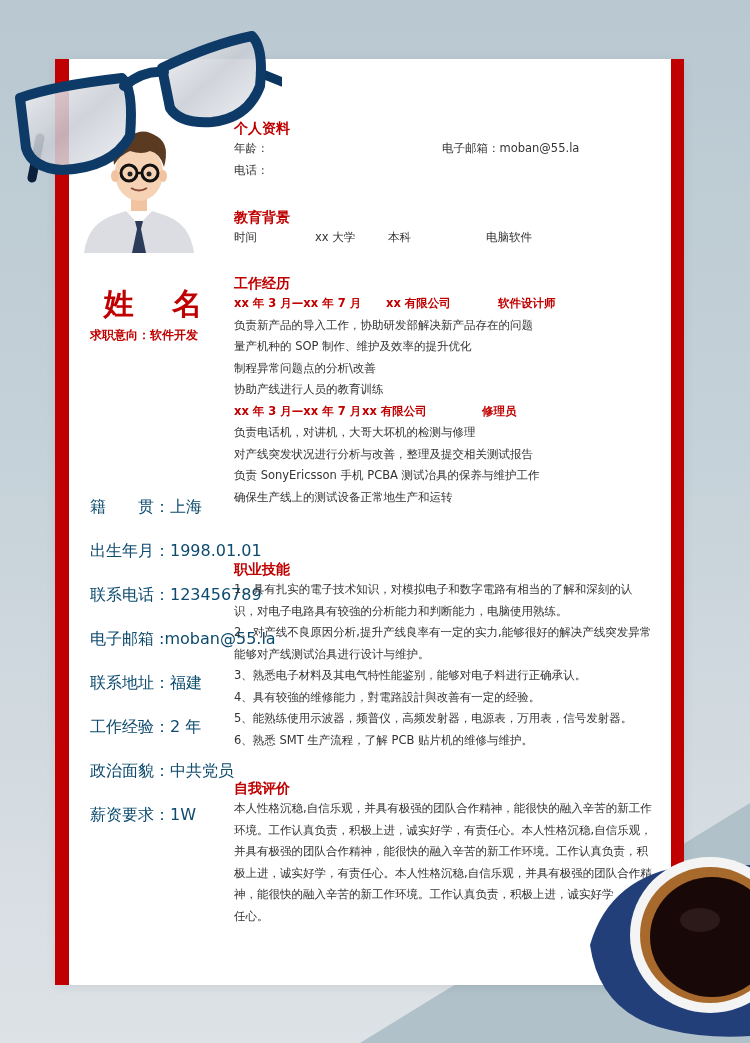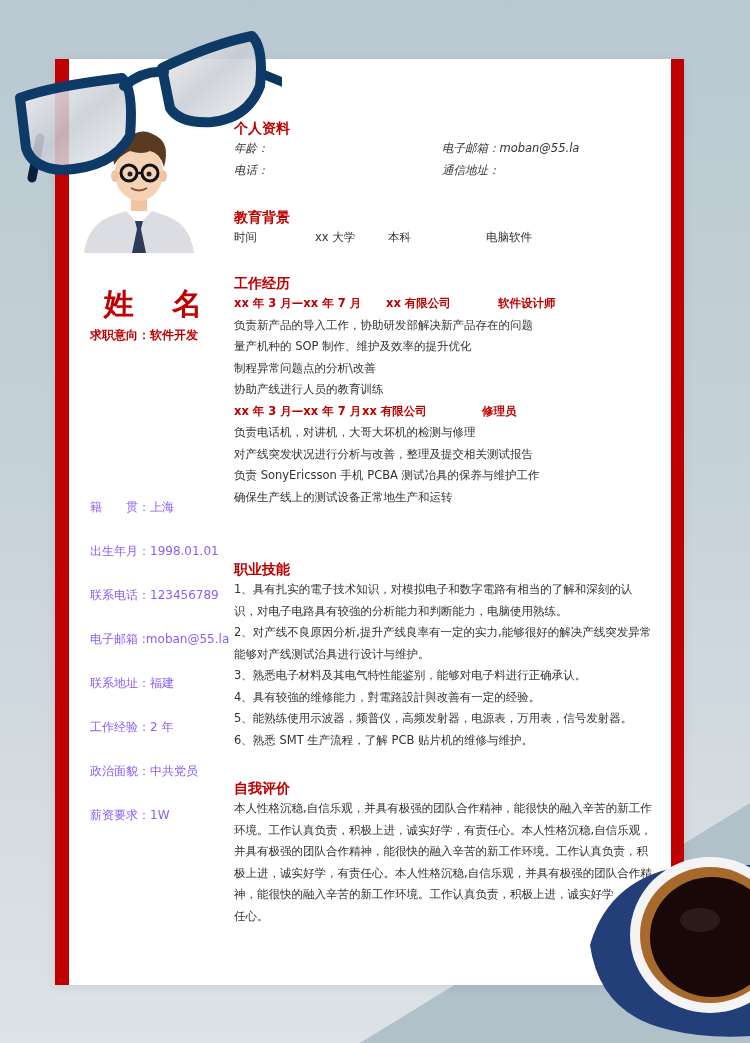--- a/index.html
+++ b/index.html
@@ -35,36 +35,36 @@
       position: absolute; left: 40px; top: 225px; width: 130px;
       text-align: center; color: #c00000; font-weight: bold; font-size: 30px;
       letter-spacing: 14px; font-family: "DejaVu Sans", sans-serif;
     }
     .intent {
       position: absolute; left: 35px; top: 268px; color: #c00000;
       font-weight: bold; font-size: 12px;
     }
     .side-info { position: absolute; left: 35px; top: 440px; width: 150px; }
     .side-info .row {
-      color: #8b5cf6; font-size: 12px; height: 44px; line-height: 16px;
+      color: #0c4a6e; font-size: 16px; height: 44px; line-height: 16px;
       white-space: nowrap;
     }
     .content { position: absolute; left: 179px; top: 0; width: 440px; }
     .section-title {
       color: #c00000; font-weight: bold; font-size: 14px; line-height: 20px;
     }
     .line {
       color: #333; font-size: 11.5px; line-height: 21.5px; white-space: nowrap;
     }
     .red-line {
       color: #c00000; font-weight: bold; font-size: 11.5px; line-height: 21.5px;
       white-space: nowrap;
     }
     .grid2 { display: flex; }
-    .grid2 .col { width: 208px; font-style: italic; }
+    .grid2 .col { width: 208px; }
     .edu-row { display: flex; color: #333; font-size: 11.5px; line-height: 20px; }
     .edu-row span:nth-child(1) { width: 81px; }
     .edu-row span:nth-child(2) { width: 73px; }
     .edu-row span:nth-child(3) { width: 98px; font-family: Liberation Serif, serif; }
     .wrap {
       color: #333; font-size: 11.5px; line-height: 21.5px; width: 420px;
     }
     .glasses { position: absolute; left: 12px; top: 18px; width: 270px; height: 165px; }
     .coffee { position: absolute; left: 590px; top: 835px; width: 175px; height: 210px; }
   </style>
@@ -112,21 +112,20 @@
 
     <div style="position:absolute; top:59px; width:440px;">
       <div class="section-title">个人资料</div>
       <div class="grid2">
         <div class="col">
           <div class="line">年龄：</div>
           <div class="line">电话：</div>
         </div>
         <div class="col">
           <div class="line">电子邮箱：moban@55.la</div>
-          <div class="line">通信地址：</div>
         </div>
       </div>
     </div>
 
     <div style="position:absolute; top:148px; width:440px;">
       <div class="section-title">教育背景</div>
       <div class="edu-row">
         <span>时间</span>
         <span>xx 大学</span>
         <span>本科</span>

